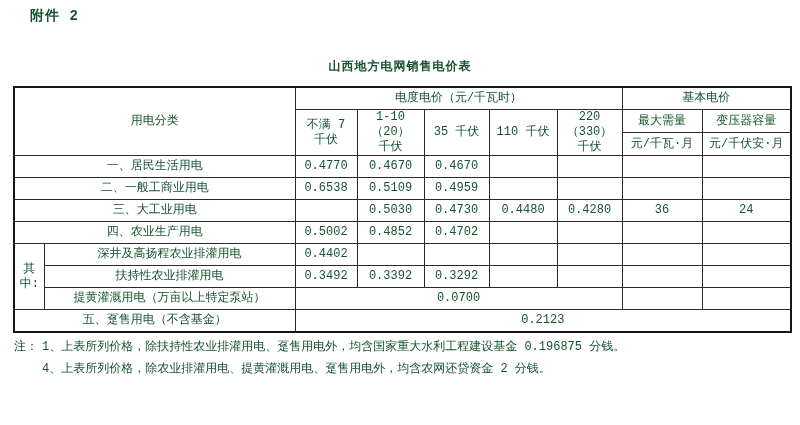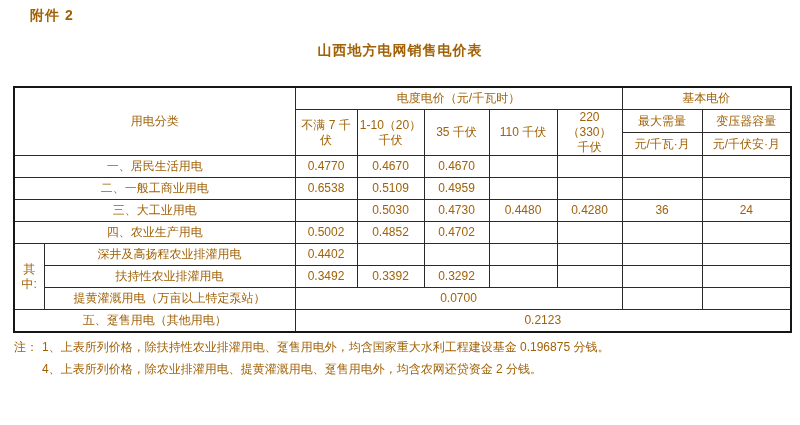--- a/index.html
+++ b/index.html
@@ -1,32 +1,32 @@
 <!DOCTYPE html>
 <html><head>
 <meta charset="utf-8">
 <style>
   html,body{margin:0;padding:0;background:#e8e8e8;}
   .page{
     position:relative;
     width:800px;height:425px;
     background:#ffffff;
-    font-family:Liberation Sans, sans-serif;
-    color:#a16207;
+    font-family:Liberation Mono, monospace;
+    color:#14532d;
     overflow:hidden;
   }
   .attachment{
     position:absolute;left:30px;top:7px;
     font-size:14px;font-weight:bold;letter-spacing:1px;
   }
   .title{
     position:absolute;left:0;right:0;top:42px;
     text-align:center;
-    font-size:14px;font-weight:bold;letter-spacing:1px;
-    margin:0;
+    font-size:12px;font-weight:bold;letter-spacing:1px;
+    margin:16px;
   }
   table.price{
     position:absolute;left:13px;top:86px;
     border-collapse:collapse;table-layout:fixed;
     width:777px;
     border:2px solid #161616;
   }
   table.price td{
     border:1px solid #2a2a2a;
     font-size:12px;
@@ -164,21 +164,21 @@
     </tr>
 
     <tr>
       <td class="lbl">提黄灌溉用电（万亩以上特定泵站）</td>
       <td class="num" colspan="5">0.0700</td>
       <td class="num"></td>
       <td class="num"></td>
     </tr>
 
     <tr>
-      <td class="lbl" colspan="2">五、趸售用电（其他用电）</td>
+      <td class="lbl" colspan="2">五、趸售用电（不含基金）</td>
       <td class="num" colspan="7">0.2123</td>
     </tr>
   </tbody>
     </table>
 
   <div class="notes">
     <div class="note-line">
       <span class="note-prefix">注：</span>
       <span class="note-text">1、上表所列价格，除扶持性农业排灌用电、趸售用电外，均含国家重大水利工程建设基金 0.196875 分钱。</span>
     </div>

